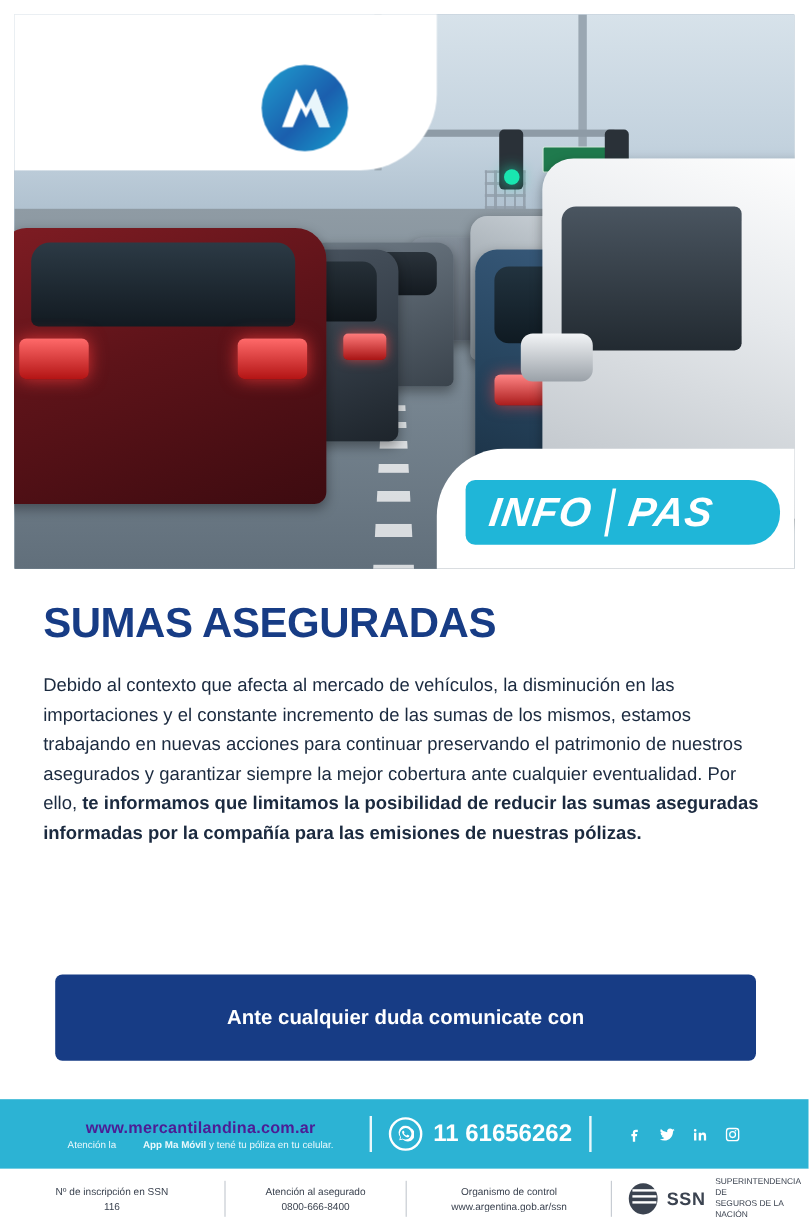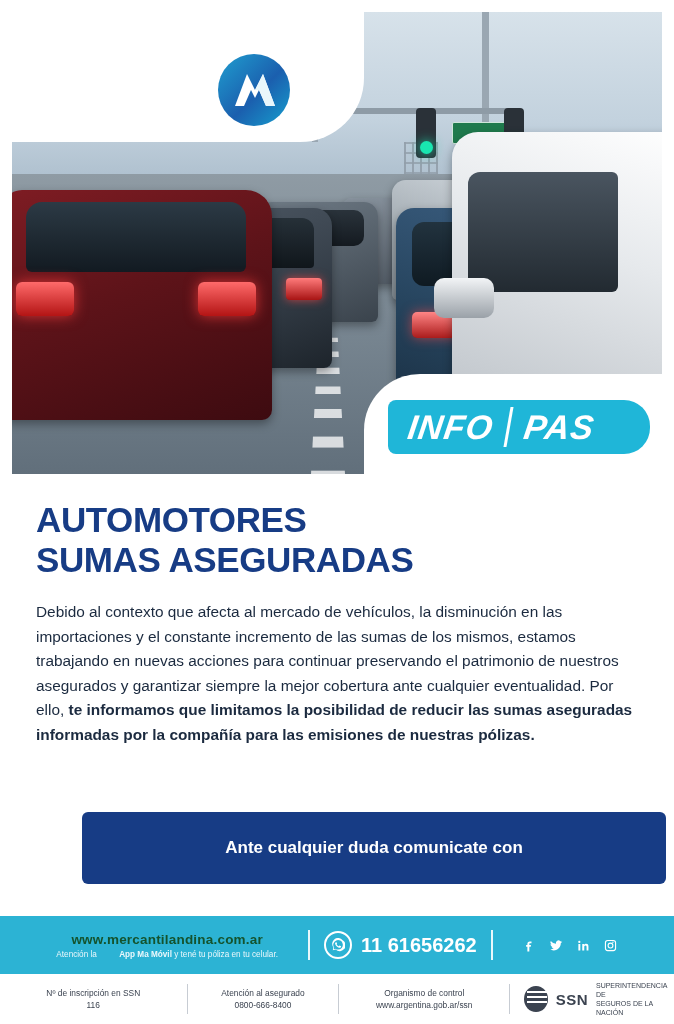--- a/index.html
+++ b/index.html
@@ -294,21 +294,20 @@
     left: 46px;
     top: 812px;
     width: 584px;
     height: 72px;
     background: #173c85;
     border-radius: 6px;
     display: flex;
     flex-direction: column;
     align-items: center;
     justify-content: center;
-    margin-left: 36px;
   }
   .cta div {
     color: #ffffff;
     font-weight: bold;
     font-size: 17px;
     line-height: 24px;
     text-align: center;
   }
 
   
@@ -319,21 +318,21 @@
     background: #2cb3d4;
     display: flex;
     align-items: center;
     justify-content: center;
   }
   .ft-web {
     text-align: center;
     margin-right: 16px;
   }
   .ft-web .url {
-    color: #14532d;
+    color: #4c1d95;
     font-weight: bold;
     font-size: 13.5px;
     letter-spacing: 0.2px;
   }
   .ft-web .sub {
     color: #eaf8fc;
     font-size: 8.2px;
     margin-top: 3px;
   }
   .ft-web .sub b { font-weight: bold; margin-left: 20px; }
@@ -454,21 +453,20 @@
       <div class="ribbon-inner">
         <div class="ribbon-info">INFO</div>
         <div class="ribbon-sep"></div>
         <div class="ribbon-pas">PAS</div>
       </div>
     </div>
   </div>
 
   <div class="content">
     <h1 class="title">
-      <span>AUTOMOTORES</span>
       <span class="l2">SUMAS ASEGURADAS</span>
     </h1>
     <p class="body-text"><span>Debido al contexto que afecta al mercado de vehículos, la disminución en las importaciones y el constante incremento de las sumas de los mismos, estamos trabajando en nuevas acciones para continuar preservando el patrimonio de nuestros asegurados y garantizar siempre la mejor cobertura ante cualquier eventualidad. Por ello, </span><b>te informamos que limitamos la posibilidad de reducir las sumas aseguradas informadas por la compañía para las emisiones de nuestras pólizas.</b></p>
   </div>
 
   <div class="cta">
     <div>Ante cualquier duda comunicate con</div>
   </div>
 
   <div class="footer-top">

